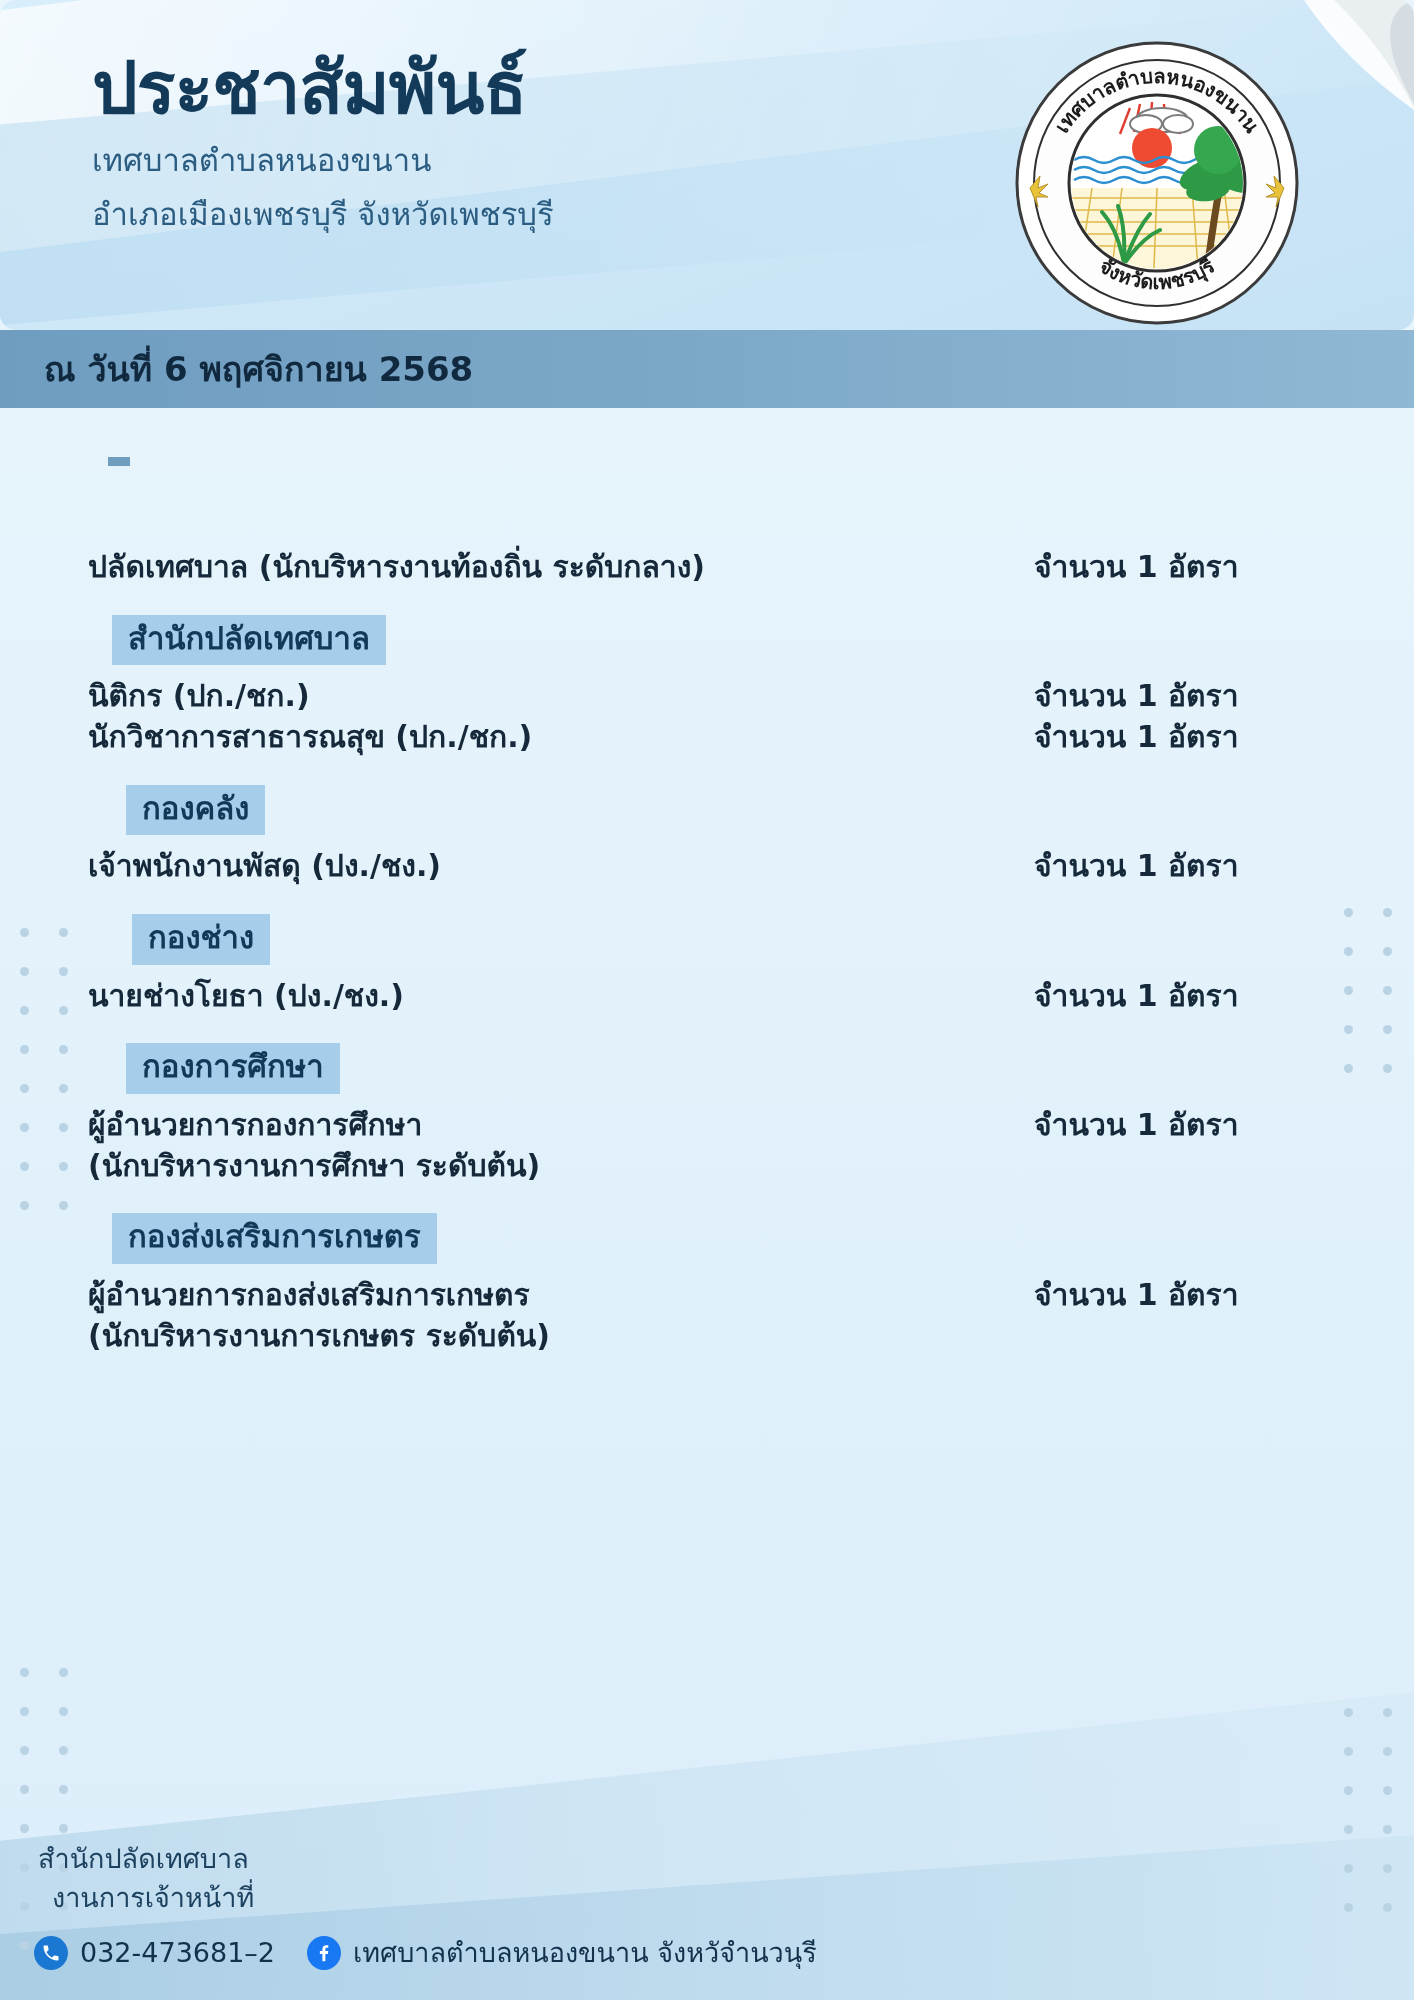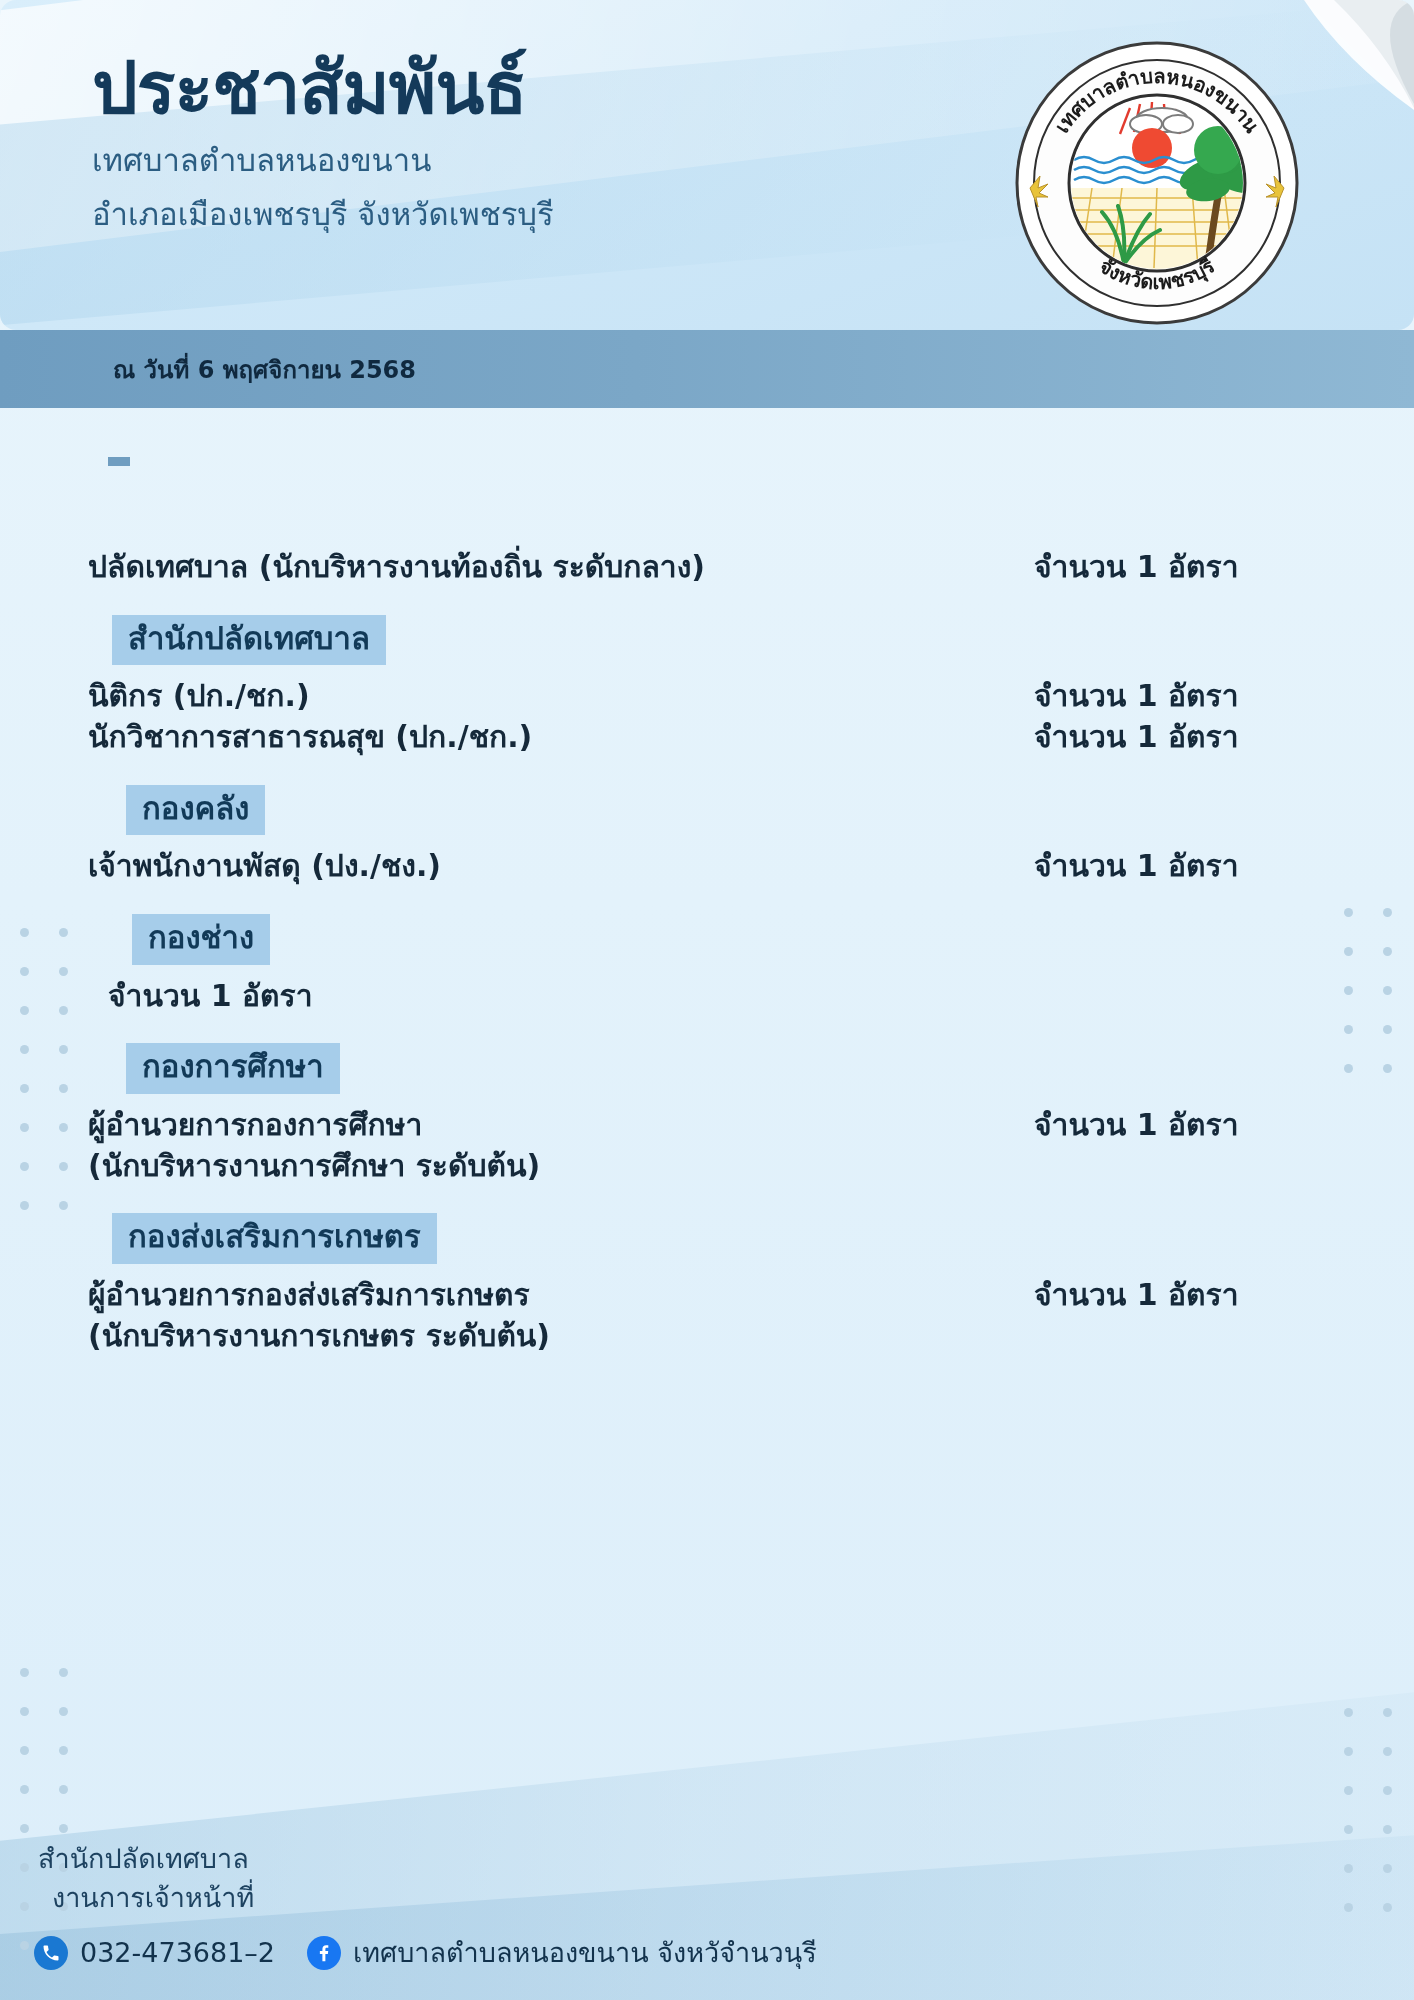--- a/index.html
+++ b/index.html
@@ -114,22 +114,22 @@
   
   .datebar {
     position: relative;
     height: 78px;
     background: linear-gradient(90deg, #6f9dc0 0%, #7ba7c7 45%, #8fb8d4 100%);
     display: flex;
     align-items: center;
     z-index: 6;
   }
   .datebar-text {
-    margin-left: 113px;
-    font-size: 24px;
+    margin-left: 44px;
+    font-size: 34px;
     font-weight: bold;
     color: #10293f;
   }
 
   
   .content {
     position: relative;
     z-index: 5;
     padding: 58px 0 0 0;
   }
@@ -478,20 +478,21 @@
     </div>
     <div class="row">
       <div class="label">เจ้าพนักงานพัสดุ (ปง./ชง.)</div>
       <div class="count">จำนวน 1 อัตรา</div>
     </div>
 
     <div class="chip-row indent-3">
       <span class="chip">กองช่าง</span>
     </div>
     <div class="row">
+      <div class="label">นายช่างโยธา (ปง./ชง.)</div>
       <div class="count">จำนวน 1 อัตรา</div>
     </div>
 
     <div class="chip-row indent-2">
       <span class="chip">กองการศึกษา</span>
     </div>
     <div class="row">
       <div class="label">ผู้อำนวยการกองการศึกษา</div>
       <div class="count">จำนวน 1 อัตรา</div>
     </div>

